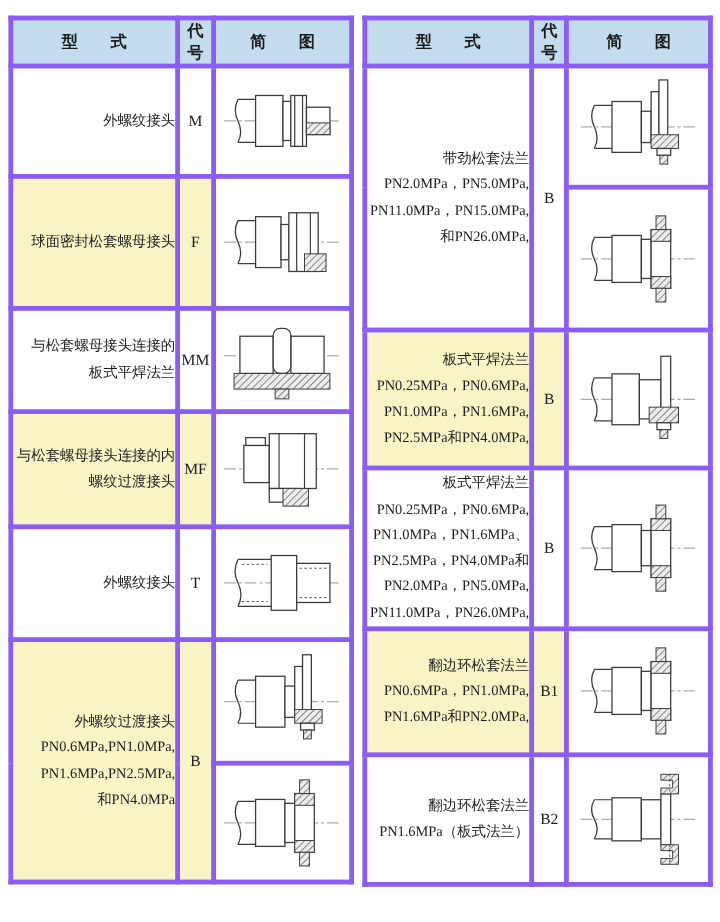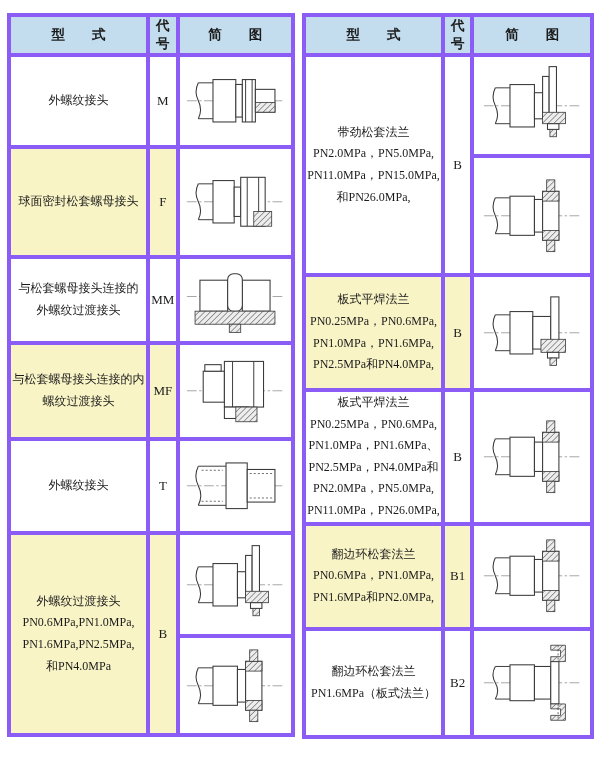--- a/index.html
+++ b/index.html
@@ -6,21 +6,21 @@
   .page{width:600px;height:768px;background:#fff;box-sizing:border-box;overflow:hidden;
         font-family:"Liberation Serif","DejaVu Serif",serif;color:#1b1b1b;}
   .title{font-family:"Liberation Sans","DejaVu Sans",sans-serif;font-weight:bold;
          font-size:12.5px;padding:9px 6px 0 8px;letter-spacing:.3px;}
   .tables{display:flex;gap:7px;padding:13px 6px 0 7px;align-items:flex-start;}
   table.t{border-collapse:collapse;table-layout:fixed;background:#fff;
           border:1.5px solid #1f1f1f;border-bottom:3px solid #111;}
   table.t td,table.t th{border:4px solid #8b5cf6;padding:0;box-sizing:border-box;}
   th.hd{height:40px;font-size:13.5px;font-weight:600;text-align:center;vertical-align:middle;
         border-bottom:1.5px solid #1f1f1f;}
-  td.type{font-size:12px;line-height:1.8;text-align:center;vertical-align:middle;
+  td.type{font-size:12px;line-height:1.8;text-align:right;vertical-align:middle;
           padding:4px 2px 4px 10px;white-space:pre-line;}
   td.code{font-size:13px;text-align:center;vertical-align:middle;}
   td.diag{text-align:center;vertical-align:middle;background:#fff;}
   .hl{background:#f8f4c6;margin-left:32px;}
   .blue{background:#c3ddee;}
   
   .rh92{height:92px}.rh110{height:110px}.rh86{height:86px}.rh96{height:96px}
   .rh94{height:94px}.rh103{height:103px}.rh99{height:99px}
   .rh101{height:101px}.rh119{height:119px}.rh115{height:115px}
   .rh130{height:130px}.rh105{height:105px}.rh108{height:108px}
@@ -93,21 +93,21 @@
             <rect class="s" x="64" y="32" width="8" height="36"></rect>
             <rect class="s" x="72" y="20" width="30" height="60"></rect>
             <line x1="80" y1="20" x2="80" y2="80"></line>
                 <line x1="94" y1="20" x2="94" y2="80"></line>
             <rect class="ha" x="88" y="62" width="22" height="18"></rect>
           </svg>
         </td>
       </tr>
       <tr class="rh86">
         <td class="type">与松套螺母接头连接的
-外螺纹过渡接头</td>
+板式平焊法兰</td>
         <td class="code">MM</td>
         <td class="diag">
           <svg class="d" viewBox="0 0 130 100">
             <line class="cl" x1="6" y1="46" x2="124" y2="46"></line>
             <rect class="s" x="22" y="26" width="34" height="38"></rect>
             <rect class="s" x="74" y="26" width="34" height="38"></rect>
             <rect class="s" x="56" y="18" width="18" height="46" rx="7"></rect>
             <rect class="ha" x="16" y="64" width="98" height="16"></rect>
             <rect class="ha" x="58" y="80" width="14" height="10"></rect>
           </svg>

